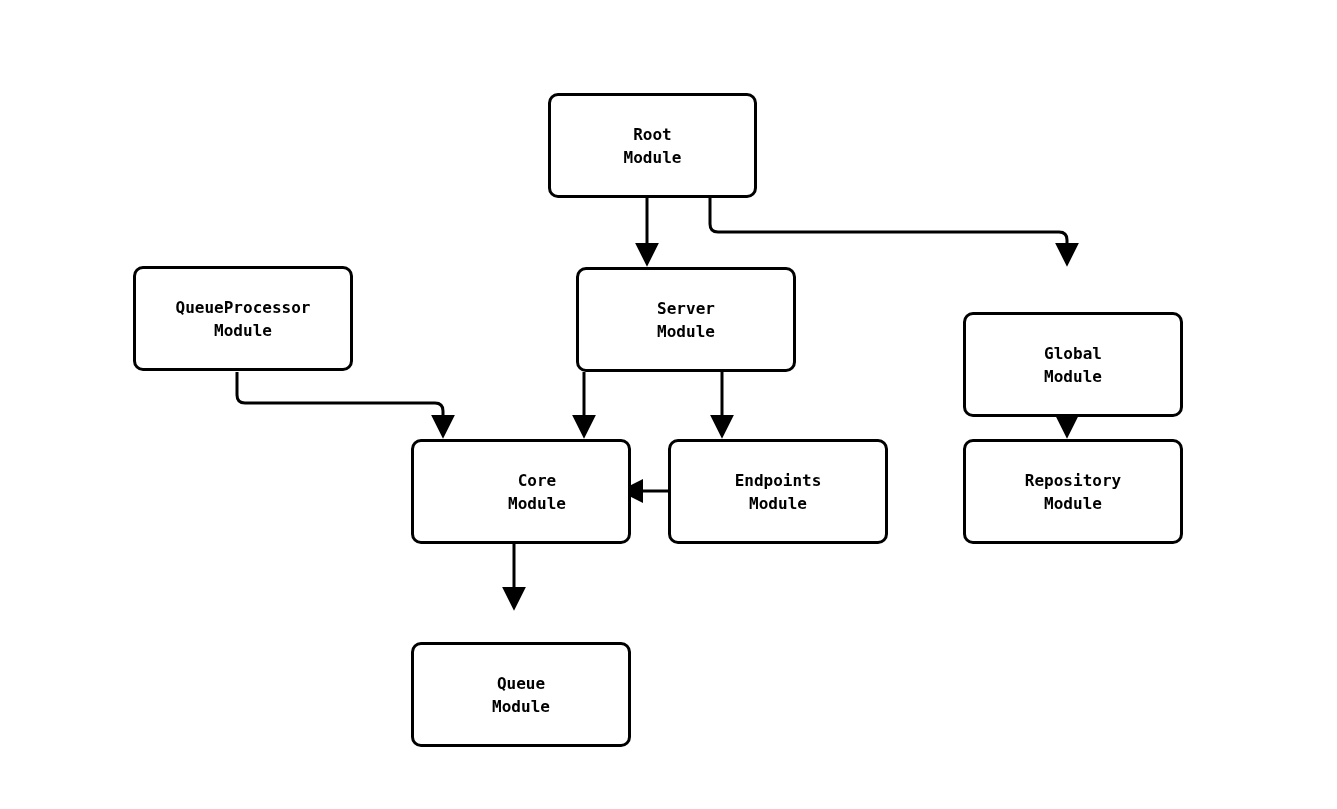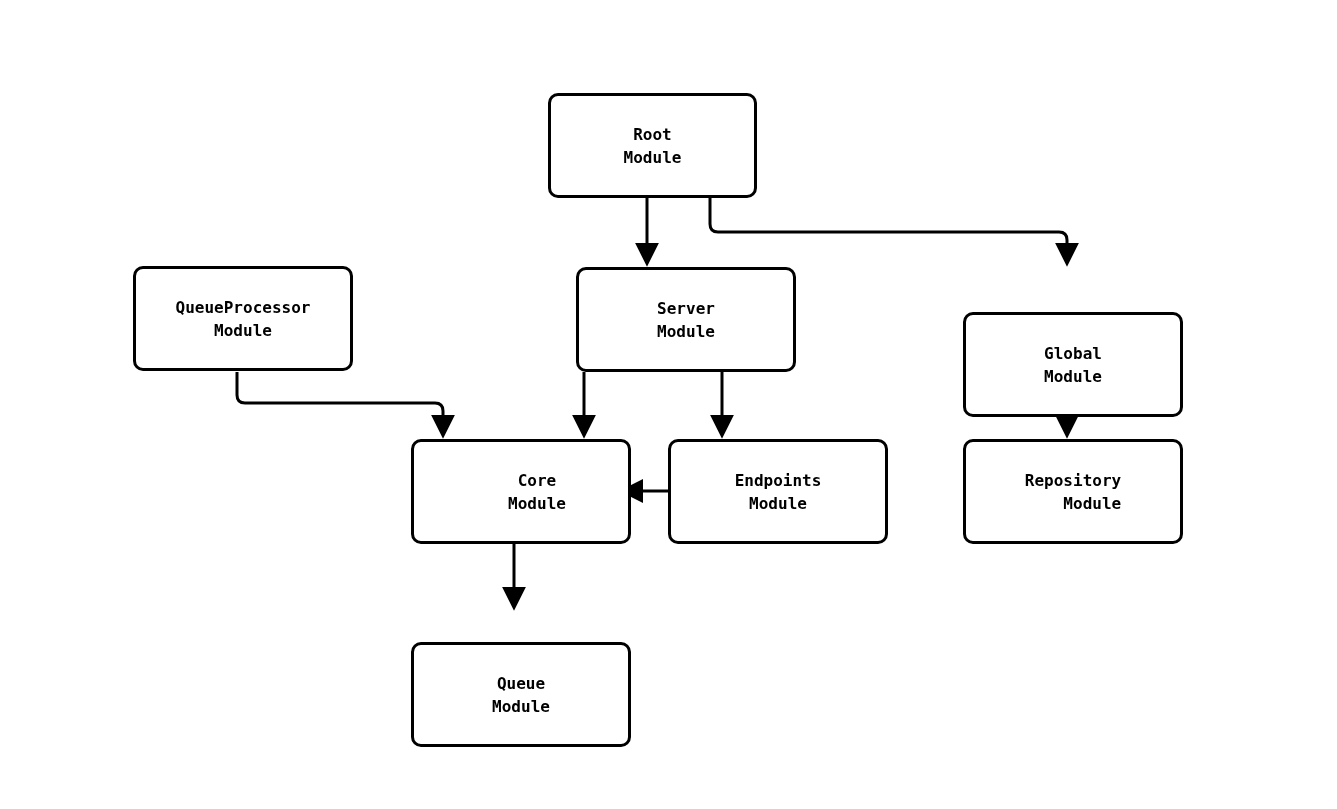--- a/index.html
+++ b/index.html
@@ -52,21 +52,21 @@
     line-height: 23px;
     color: #000000;
     white-space: pre-line;
   }
   .node-root           { left: 548px; top:  93px; width: 209px; }
   .node-queueprocessor { left: 133px; top: 266px; }
   .node-server         { left: 576px; top: 267px; }
   .node-global         { left: 963px; top: 267px; margin-top: 45px; }
   .node-core           { left: 411px; top: 439px; padding-left: 32px; }
   .node-endpoints      { left: 668px; top: 439px; }
-  .node-repository     { left: 963px; top: 439px; text-align: right; }
+  .node-repository     { left: 963px; top: 439px; }
   .node-queue          { left: 411px; top: 642px; }
 </style>
 </head>
 <body>
 
 <div class="canvas">
 
   <svg class="edge-layer" viewBox="0 0 1337 809" xmlns="http://www.w3.org/2000/svg">
     <defs>
       <marker id="arrowhead" viewBox="0 0 10 10" refX="8" refY="5" markerWidth="8" markerHeight="8" orient="auto-start-reverse">

